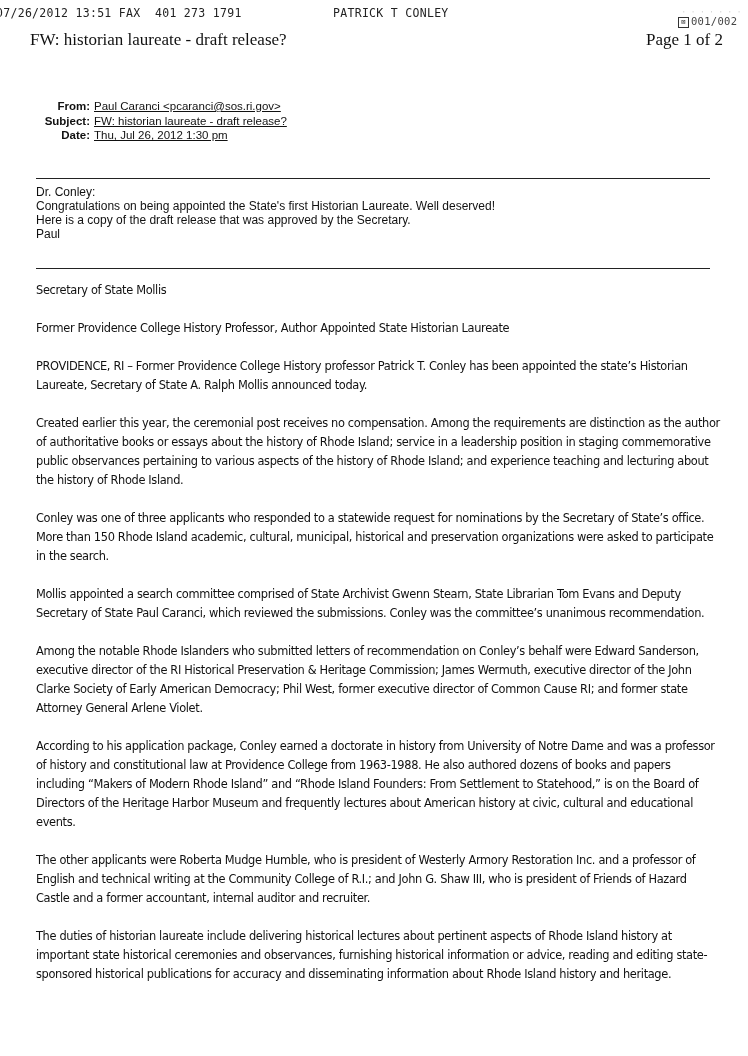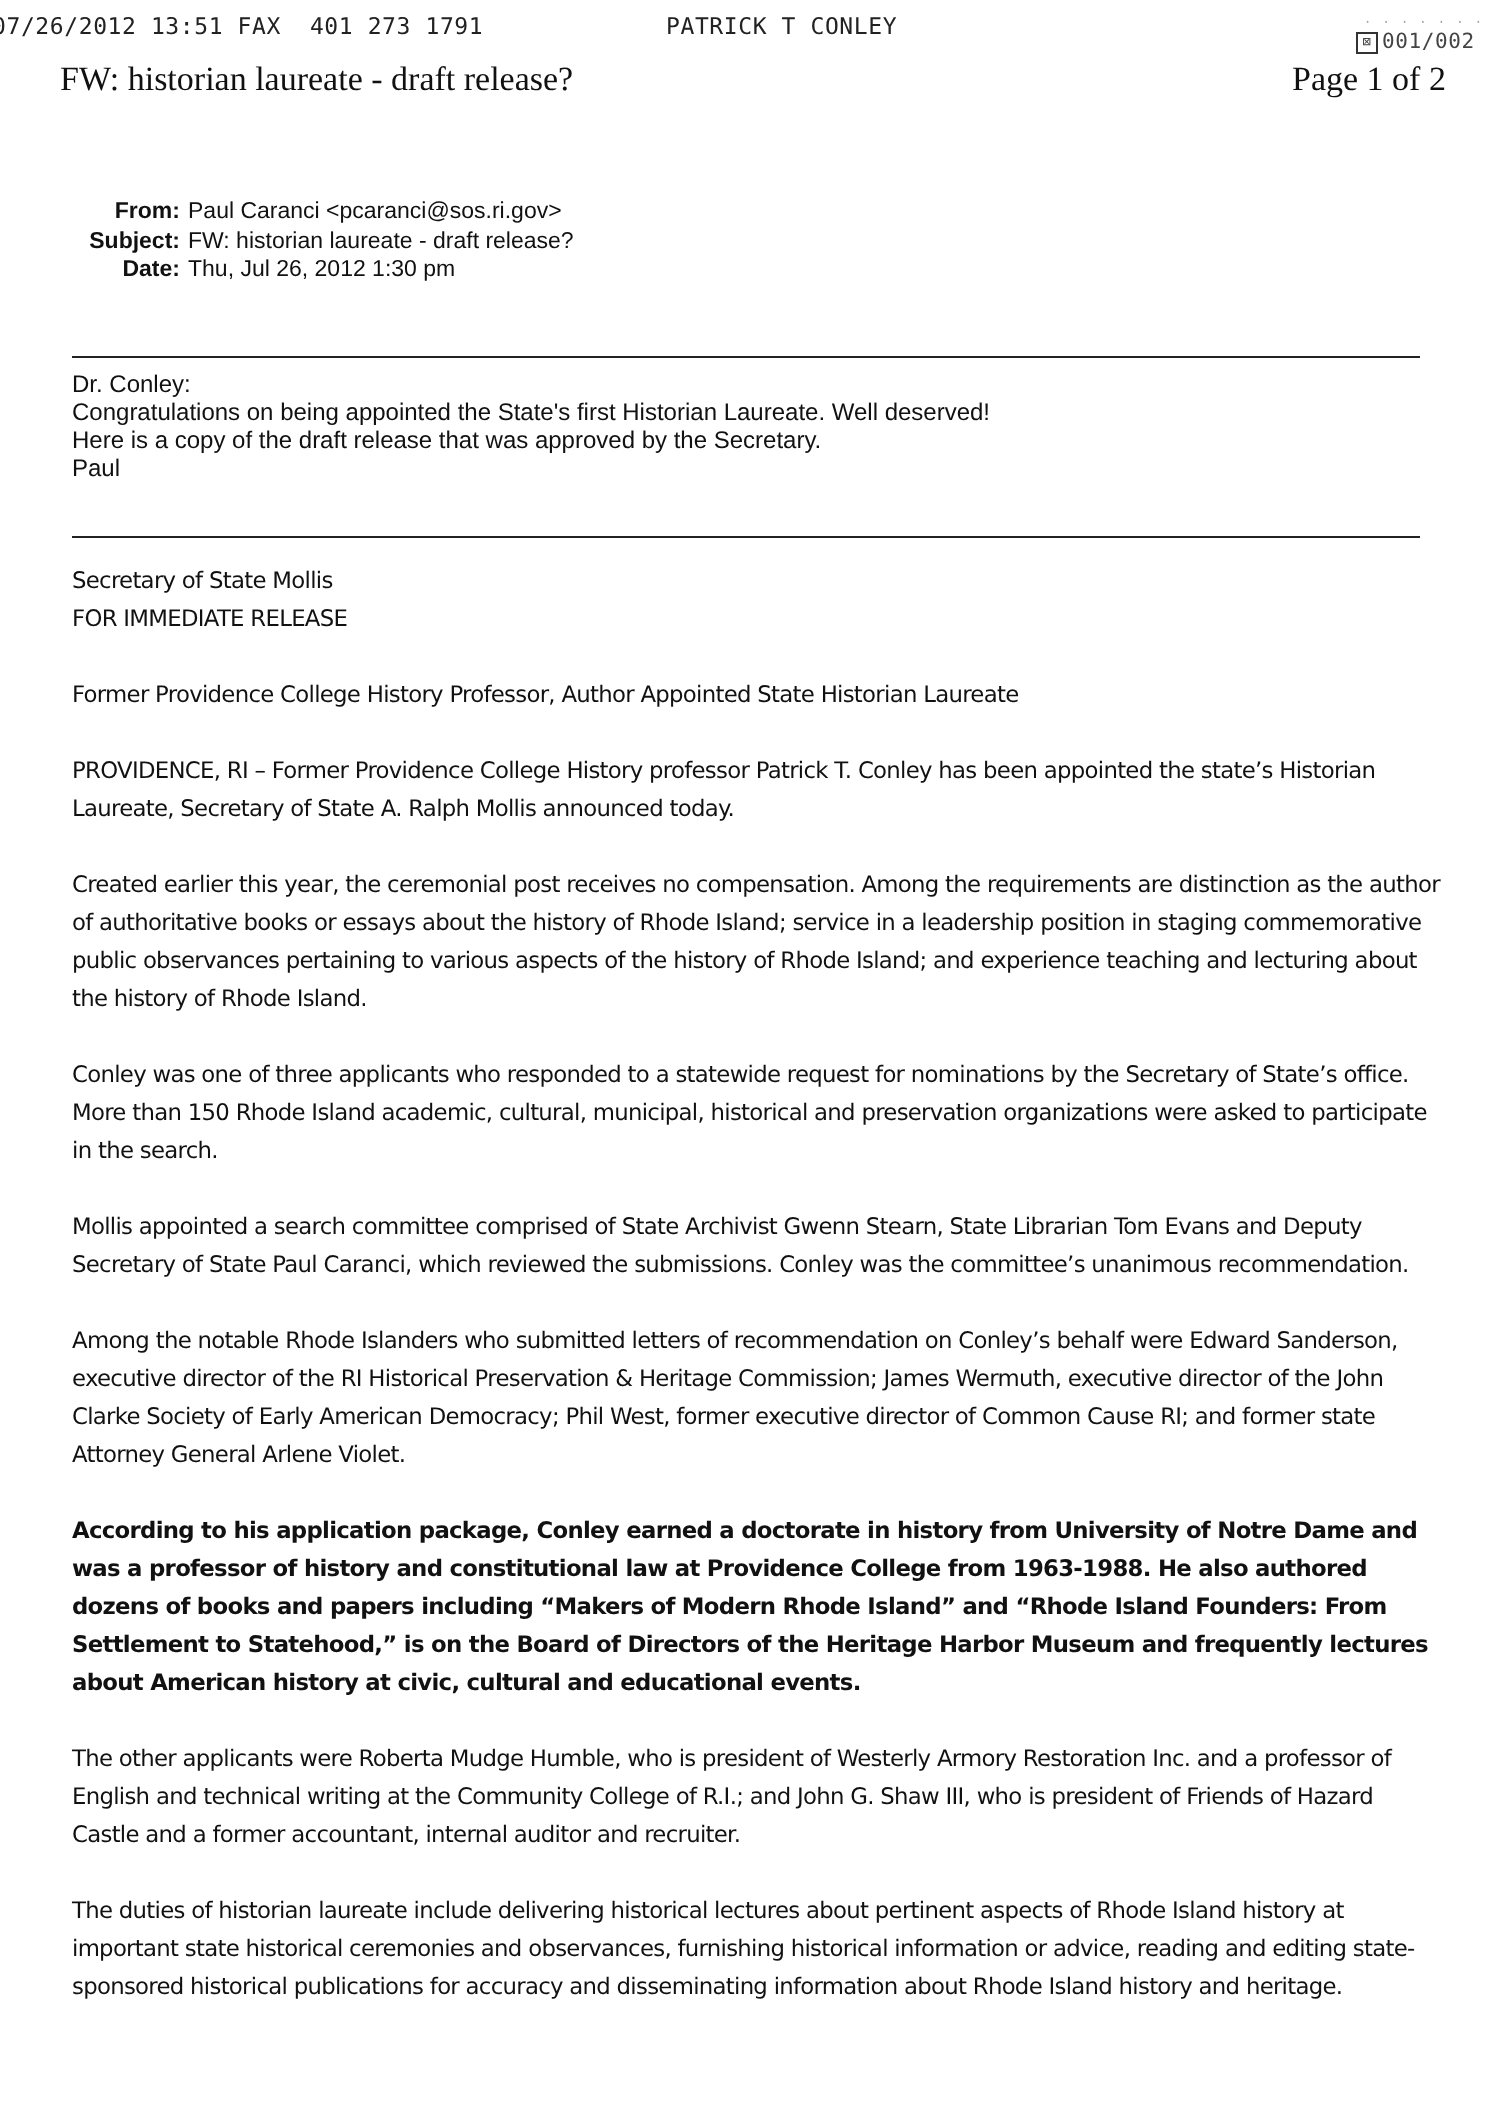--- a/index.html
+++ b/index.html
@@ -23,40 +23,40 @@
     }
     .browser-title { position: absolute; left: 30px; top: 0; }
     .browser-page { position: absolute; left: 646px; top: 0; }
 
     .email-meta {
       position: absolute; top: 99px; left: 30px;
       font-family: "Liberation Sans", sans-serif; font-size: 11.5px; color: #111;
     }
     .meta-row { height: 14.5px; line-height: 14.5px; white-space: nowrap; }
     .meta-label { display: inline-block; width: 60px; text-align: right; font-weight: bold; }
-    .meta-value { margin-left: 4px; }
+    .meta-value { margin-left: 4px; text-decoration: underline; }
 
     .rule { position: absolute; left: 36px; width: 674px; height: 0; border-top: 1.5px solid #222; }
     .rule.r1 { top: 178px; }
     .rule.r2 { top: 268px; }
 
     .email-body {
       position: absolute; top: 185px; left: 36px;
       font-family: "Liberation Sans", sans-serif; font-size: 12px; color: #111; line-height: 14px;
     }
     .email-body div { white-space: nowrap; }
 
     .release {
       position: absolute; top: 281px; left: 36px; width: 690px;
       font-family: "DejaVu Sans", sans-serif; font-size: 11.4px; color: #111;
       line-height: 19px; letter-spacing: -0.35px;
     }
     .release .hdr-line { white-space: nowrap; }
     .release p { margin: 0 5px 19px 0; }
-    .release .bold { font-weight: bold; }
+    .release .bold { font-weight: normal; }
   </style>
 </head>
 <body>
 
 <div class="fax-header">
   <span class="fax-left"><span>07/26/2012 13:51 FAX</span>  <span>401 273 1791</span></span>
   <span class="fax-center">PATRICK T CONLEY</span>
   <span class="fax-dots">· · · · · · ·</span>
   <span class="fax-right"><span class="fax-icon">⊠</span><span>001/002</span></span>
 </div>
@@ -84,21 +84,20 @@
   <div>Dr. Conley:</div>
   <div>Congratulations on being appointed the State's first Historian Laureate.  Well deserved!</div>
   <div>Here is a copy of the draft release that was approved by the Secretary.</div>
   <div>Paul</div>
 </div>
 
 <div class="rule r2"></div>
 
 <div class="release">
   <div class="hdr-line">Secretary of State Mollis</div>
-  <div class="hdr-line">FOR IMMEDIATE RELEASE</div>
   <div style="height:19px"></div>
   <p>Former Providence College History Professor, Author Appointed State Historian Laureate</p>
   <p>PROVIDENCE, RI – Former Providence College History professor Patrick T. Conley has been appointed the state’s Historian Laureate, Secretary of State A. Ralph Mollis announced today.</p>
   <p>Created earlier this year, the ceremonial post receives no compensation. Among the requirements are distinction as the author of authoritative books or essays about the history of Rhode Island; service in a leadership position in staging commemorative public observances pertaining to various aspects of the history of Rhode Island; and experience teaching and lecturing about the history of Rhode Island.</p>
   <p>Conley was one of three applicants who responded to a statewide request for nominations by the Secretary of State’s office. More than 150 Rhode Island academic, cultural, municipal, historical and preservation organizations were asked to participate in the search.</p>
   <p>Mollis appointed a search committee comprised of State Archivist Gwenn Stearn, State Librarian Tom Evans and Deputy Secretary of State Paul Caranci, which reviewed the submissions. Conley was the committee’s unanimous recommendation.</p>
   <p>Among the notable Rhode Islanders who submitted letters of recommendation on Conley’s behalf were Edward Sanderson, executive director of the RI Historical Preservation &amp; Heritage Commission; James Wermuth, executive director of the John Clarke Society of Early American Democracy; Phil West, former executive director of Common Cause RI; and former state Attorney General Arlene Violet.</p>
   <p class="bold">According to his application package, Conley earned a doctorate in history from University of Notre Dame and was a professor of history and constitutional law at Providence College from 1963-1988. He also authored dozens of books and papers including “Makers of Modern Rhode Island” and “Rhode Island Founders: From Settlement to Statehood,” is on the Board of Directors of the Heritage Harbor Museum and frequently lectures about American history at civic, cultural and educational events.</p>
   <p>The other applicants were Roberta Mudge Humble, who is president of Westerly Armory Restoration Inc. and a professor of English and technical writing at the Community College of R.I.;  and John G. Shaw III, who is president of Friends of Hazard Castle and a former accountant, internal auditor and recruiter.</p>
   <p>The duties of historian laureate include delivering historical lectures about pertinent aspects of Rhode Island history at important state historical ceremonies and observances, furnishing historical information or advice, reading and editing state-sponsored historical publications for accuracy and disseminating information about Rhode Island history and heritage.</p>

